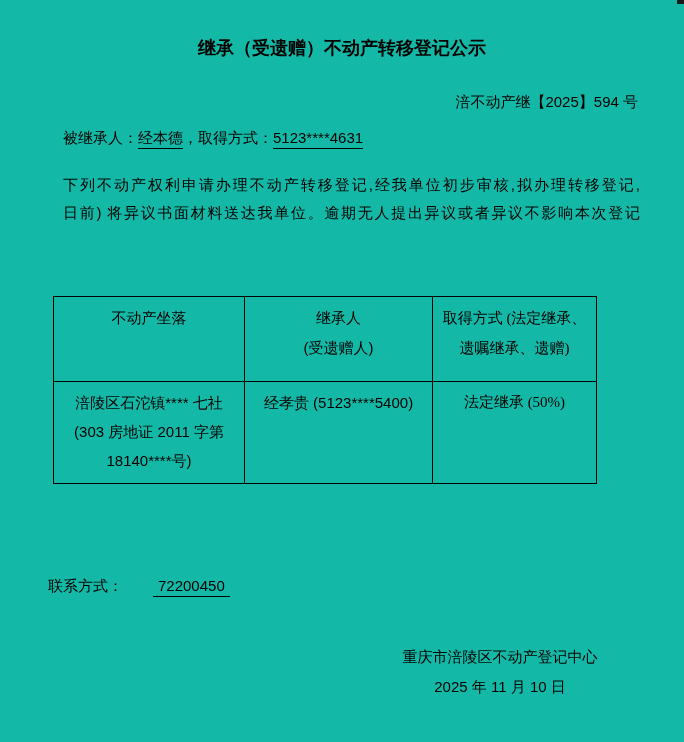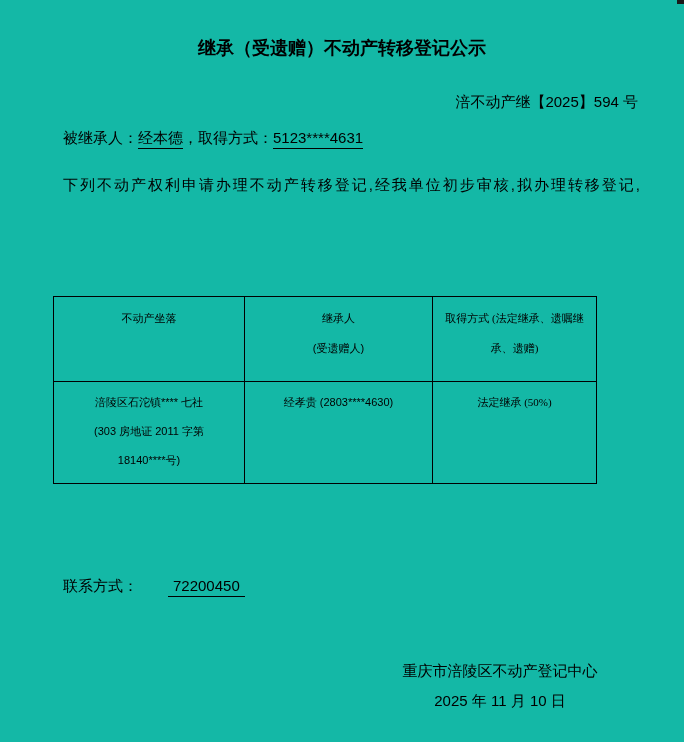--- a/index.html
+++ b/index.html
@@ -61,21 +61,21 @@
   .reg-table {
     position: absolute;
     top: 296px; left: 53px;
     border-collapse: collapse;
     table-layout: fixed;
   }
   .reg-table td {
     border: 1.5px solid #000;
     text-align: center;
     vertical-align: top;
-    font-size: 11px;
+    font-size: 15px;
   }
   .reg-table .col1 { width: 191px; }
   .reg-table .col2 { width: 188px; }
   .reg-table .col3 { width: 164px; font-family: Liberation Serif, serif; }
   .reg-table tr.head td {
     height: 85px;
     padding: 6px 8px 0 8px;
     line-height: 30px;
   }
   .reg-table tr.body td {
@@ -92,71 +92,71 @@
   }
   .address-line .u-value {
     display: inline-block;
     line-height: 1.3;
     border-bottom: 1.5px solid #000;
     margin-left: 15px;
     padding: 0 8px 0 22px;
   }
   .contact-line {
     position: absolute;
-    top: 572px; left: 63px;
+    top: 572px; left: 48px;
     line-height: 28px;
   }
   .contact-line .u-value {
     display: inline-block;
     line-height: 1.3;
     border-bottom: 1.5px solid #000;
     margin-left: 30px;
     padding: 0 5px;
   }
   .footer-block {
     position: absolute;
     top: 642px; right: 59px;
     width: 250px;
     text-align: center;
     line-height: 30px;
-    margin-top: 14px;
   }
 </style>
 </head>
 <body>
 
 <div class="page">
 
   <div class="corner-artifact"></div>
 
   <div class="title">继承（受遗赠）不动产转移登记公示</div>
 
   <div class="doc-number">涪不动产继【2025】594 号</div>
 
   <div class="decedent-line"><span>被继承人：</span><span class="u-plain">经本德</span><span>，取得方式：</span><span class="u-plain">5123****4631</span></div>
 
   <div class="paragraph">
     <div class="jline">下列不动产权利申请办理不动产转移登记,经我单位初步审核,拟办理转移登记,</div>
+    <div class="jline">日前) 将异议书面材料送达我单位。逾期无人提出异议或者异议不影响本次登记</div>
   </div>
 
   <table class="reg-table">
     <tbody>
         <tr class="head">
       <td class="col1">不动产坐落</td>
       <td class="col2">
         <div>继承人</div>
         <div class="heir-sub">(受遗赠人)</div>
       </td>
       <td class="col3">取得方式 (法定继承、遗嘱继承、遗赠)</td>
     </tr>
     <tr class="body">
       <td class="col1">涪陵区石沱镇**** 七社
 (303 房地证 2011 字第
 18140****号)</td>
-      <td class="col2">经孝贵 (2803****4630)</td>
+      <td class="col2">经孝贵 (5123****5400)</td>
       <td class="col3">法定继承 (50%)</td>
     </tr>
   </tbody>
     </table>
 
 
   <div class="contact-line"><span>联系方式：</span><span class="u-value">72200450</span></div>
 
   <div class="footer-block">
     <div>重庆市涪陵区不动产登记中心</div>

